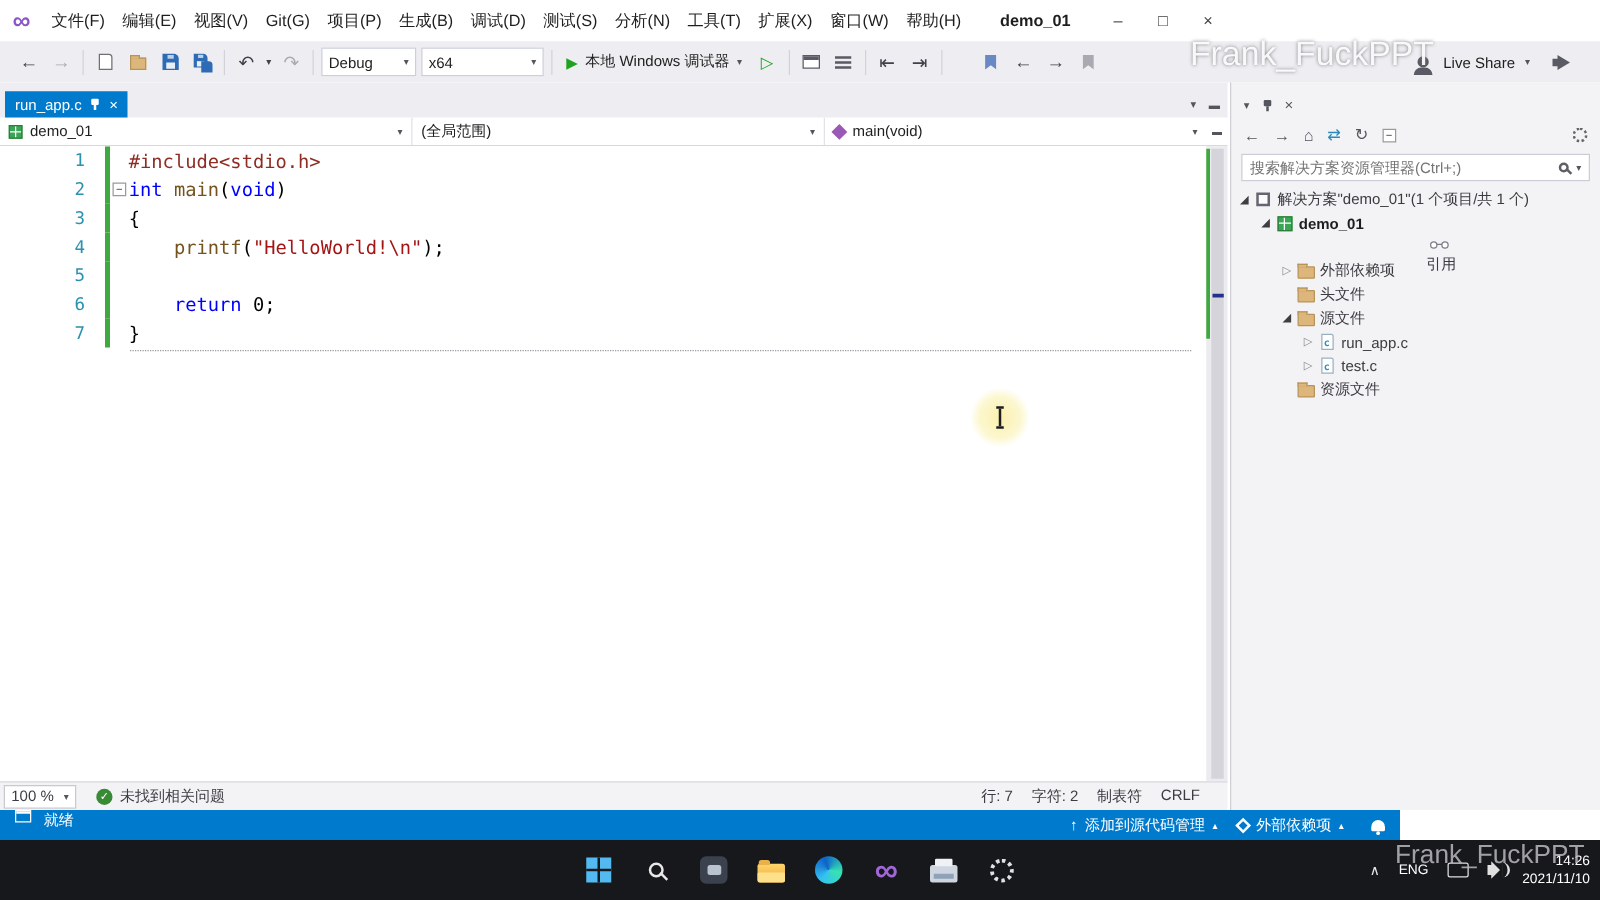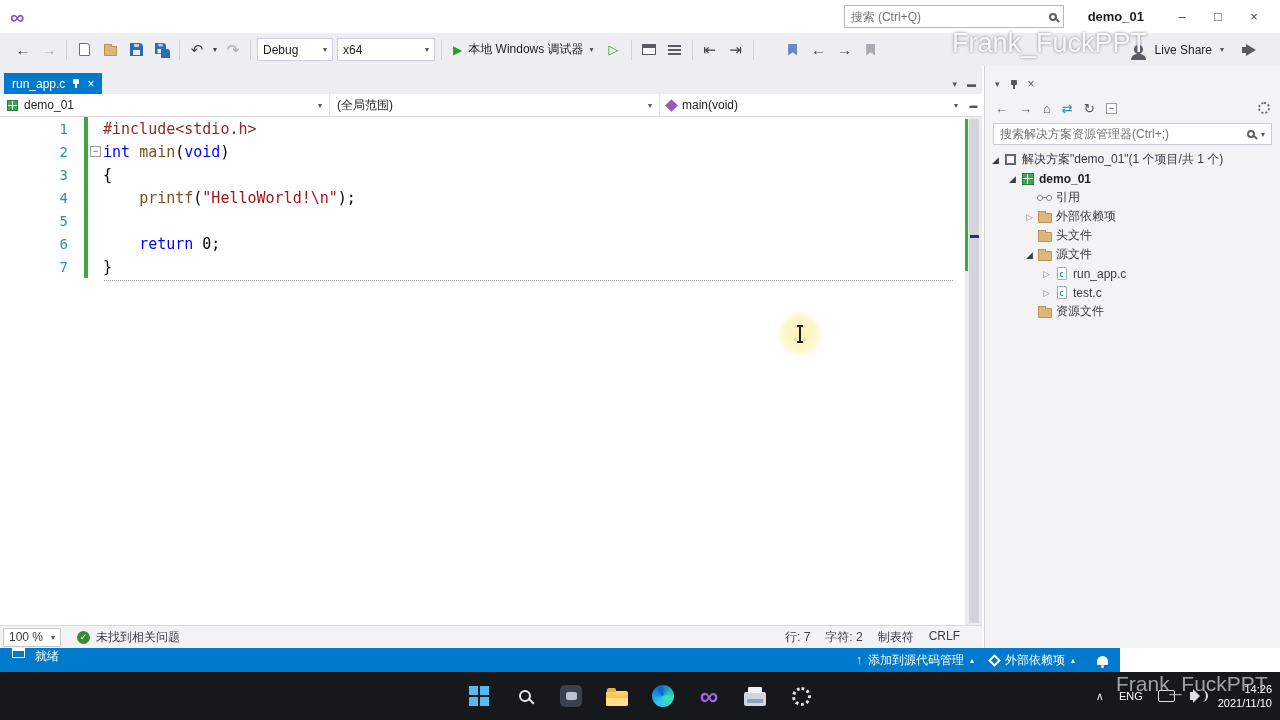--- a/index.html
+++ b/index.html
@@ -161,24 +161,35 @@
   .cursor-glow{position:absolute;left:776px;top:310px;width:48px;height:48px;border-radius:50%;background:radial-gradient(closest-side,rgba(250,240,168,.95),rgba(250,240,168,.55) 68%,rgba(250,240,168,0));pointer-events:none;}
   .ibeam{position:absolute;left:797px;top:325px;width:6px;height:18px;background:linear-gradient(#1e1e1e,#1e1e1e) 50% 0/2px 100% no-repeat;border-top:2px solid #1e1e1e;border-bottom:2px solid #1e1e1e;pointer-events:none;}
 </style>
 </head>
 <body>
 
 <div class="screen">
 
   <div class="titlebar">
     <span class="vslogo">∞</span>
-    <div class="tb-search">
-      <input placeholder="搜索 (Ctrl+Q)" style="">
-      <span class="mag"></span>
-    </div>
+    <nav class="menus">
+        <span class="menu-item">文件(F)</span>
+        <span class="menu-item">编辑(E)</span>
+        <span class="menu-item">视图(V)</span>
+        <span class="menu-item">Git(G)</span>
+        <span class="menu-item">项目(P)</span>
+        <span class="menu-item">生成(B)</span>
+        <span class="menu-item">调试(D)</span>
+        <span class="menu-item">测试(S)</span>
+        <span class="menu-item">分析(N)</span>
+        <span class="menu-item">工具(T)</span>
+        <span class="menu-item">扩展(X)</span>
+        <span class="menu-item">窗口(W)</span>
+        <span class="menu-item">帮助(H)</span>
+      </nav>
     <span class="win-title">demo_01</span>
     <div class="win-controls">
       <span class="wc">–</span>
       <span class="wc">□</span>
       <span class="wc">×</span>
     </div>
   </div>
 
   <div class="toolbar">
     <span class="tbicon">←</span>
@@ -374,21 +385,21 @@
           </span>
           <span class="tlabel">解决方案"demo_01"(1 个项目/共 1 个)</span>
         </div>
         <div class="treerow" style="padding-left: 21px;">
           <span class="treearrow expanded">◢</span>
           <span class="ticon">
             <span class="icon-project"></span>
           </span>
           <span class="tlabel bold">demo_01</span>
         </div>
-        <div class="treerow" style="padding-left: 38px;">
+        <div class="treerow" style="padding-left: 38px; flex-direction: column;">
           <span class="treearrow none"></span>
           <span class="ticon">
             <span class="icon-references"></span>
           </span>
           <span class="tlabel">引用</span>
         </div>
         <div class="treerow" style="padding-left: 38px;">
           <span class="treearrow collapsed">▷</span>
           <span class="ticon">
             <span class="icon-folder"></span>

